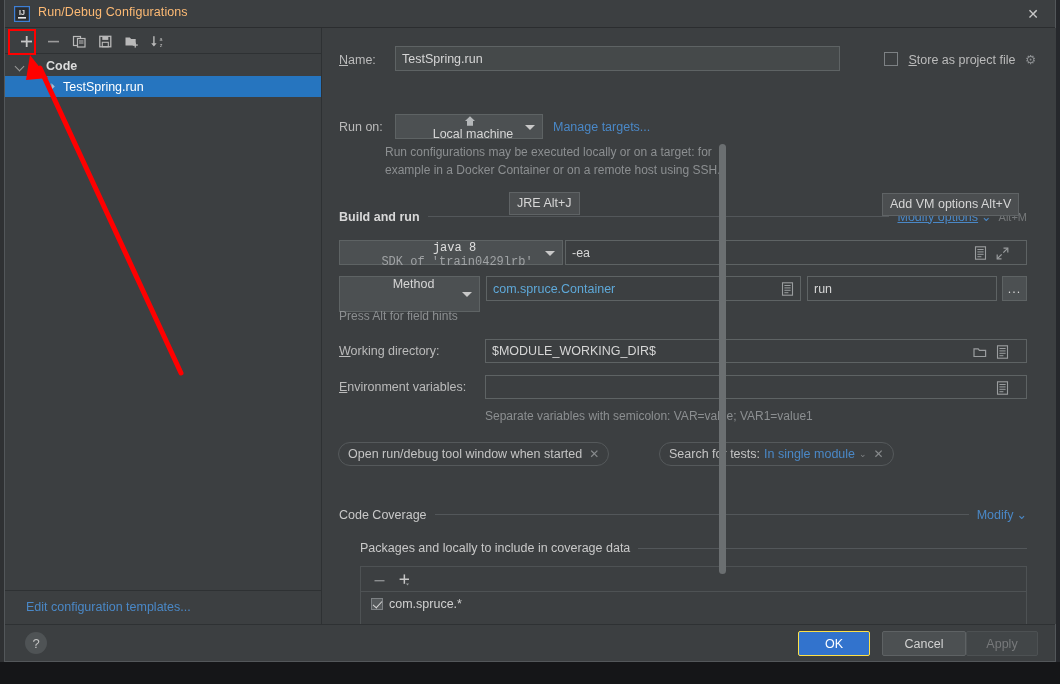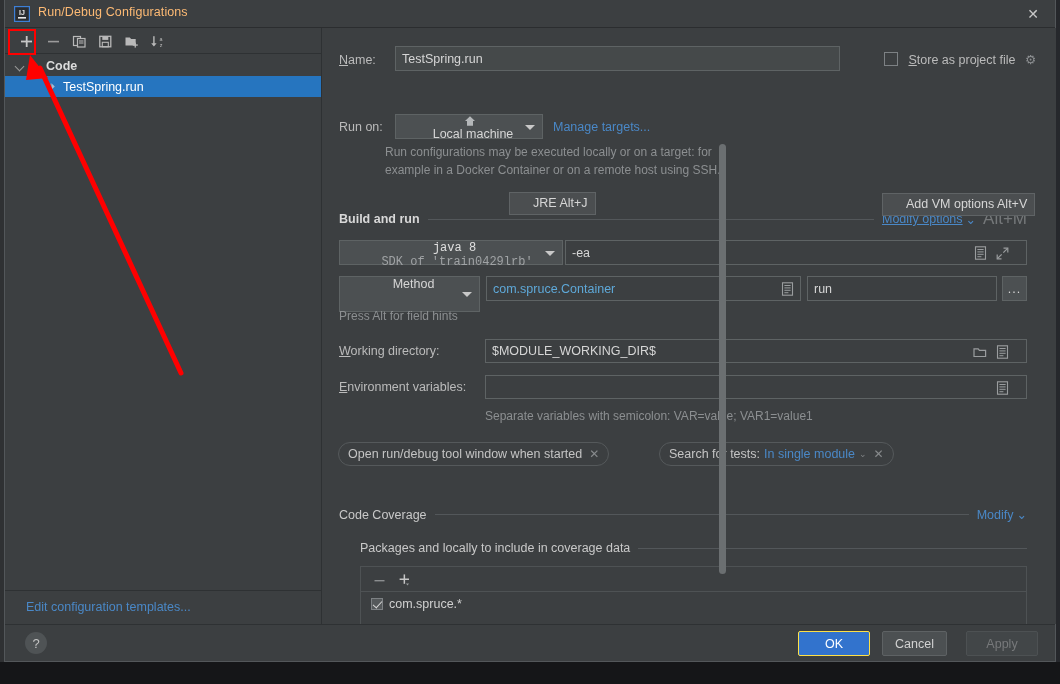--- a/index.html
+++ b/index.html
@@ -222,21 +222,21 @@
     display: flex; align-items: center; justify-content: center;
     cursor: pointer;
   }
 
   .tooltip {
     position: absolute;
     background: #4b4e50;
     border: 1px solid #5f6365;
     color: #d6d6d6;
     font-size: 12.5px;
-    padding: 3px 7px 4px 23px;
+    padding: 3px 7px 4px 7px;
     white-space: nowrap;
     box-sizing: border-box;
     z-index: 40;
   }
 
   
   .cov-box {
     position: absolute;
     border: 1px solid #4e5254;
     box-sizing: border-box;
@@ -468,21 +468,21 @@
       <span class="link" style="position:absolute; left:230px; top:92px;">Manage targets...</span>
 
       <div class="hint" style="left:62px; top:117px;">Run configurations may be executed locally or on a target: for</div>
       <div class="hint" style="left:62px; top:135px;">example in a Docker Container or on a remote host using SSH.</div>
 
       <div class="section" style="left:16px; top:181px; width:688px;">
         <span class="stitle bold">Build and run</span>
         <span class="rule"></span>
         <span class="saction" style="text-decoration:underline;">Modify options</span>
         <span class="saction" style="padding-left:3px; color:#4a88c7;">⌄</span>
-        <span style="padding-left:7px; font-size:17px; color:#75787a;">Alt+M</span>
+        <span style="padding-left:7px; font-size:11px; color:#75787a;">Alt+M</span>
       </div>
 
       <div class="combo" style="left:16px; top:212px; width:224px; height:25px; padding-left:7px;">
         <span style="font-family:'Liberation Mono', monospace; font-size:12px; color:#e0e0e0;">java 8</span>
         <span style="font-family:'Liberation Mono', monospace; font-size:12px; color:#a0a3a5; margin-left:5px;">SDK of 'train0429lrb'</span>
         <span class="arrow"></span>
       </div>
 
       <div class="textfield plain" style="left:242px; top:212px; width:462px; height:25px;">-ea</div>
       <div class="fieldicon" style="left:648px; top:216px;">
@@ -606,21 +606,21 @@
     </div>
 
     <div class="vscroll" style="left:714px; top:144px; height:430px;"></div>
 
     <div class="tooltip" style="left:504px; top:192px;">JRE Alt+J</div>
     <div class="tooltip" style="left:877px; top:193px;">Add VM options Alt+V</div>
 
     <div class="bottom-bar">
       <div class="help-btn">?</div>
       <div class="btn primary" style="left:793px; width:72px;">OK</div>
-      <div class="btn normal" style="left:877px; width:65px;">Cancel</div>
+      <div class="btn normal" style="left:877px; width:84px;">Cancel</div>
       <div class="btn disabled" style="left:961px; width:72px;">Apply</div>
     </div>
 
   </div>
 
   <div class="anno-box" style="left:8px; top:29px; width:28px; height:26px;"></div>
 
   <svg class="anno-arrow" viewBox="0 0 1060 684">
     <line x1="181" y1="373" x2="40" y2="68" stroke="#ff0000" stroke-width="5" stroke-linecap="round"></line>
     <path d="M30 55 L48 78 L26 80 Z" fill="#ff0000"></path>

